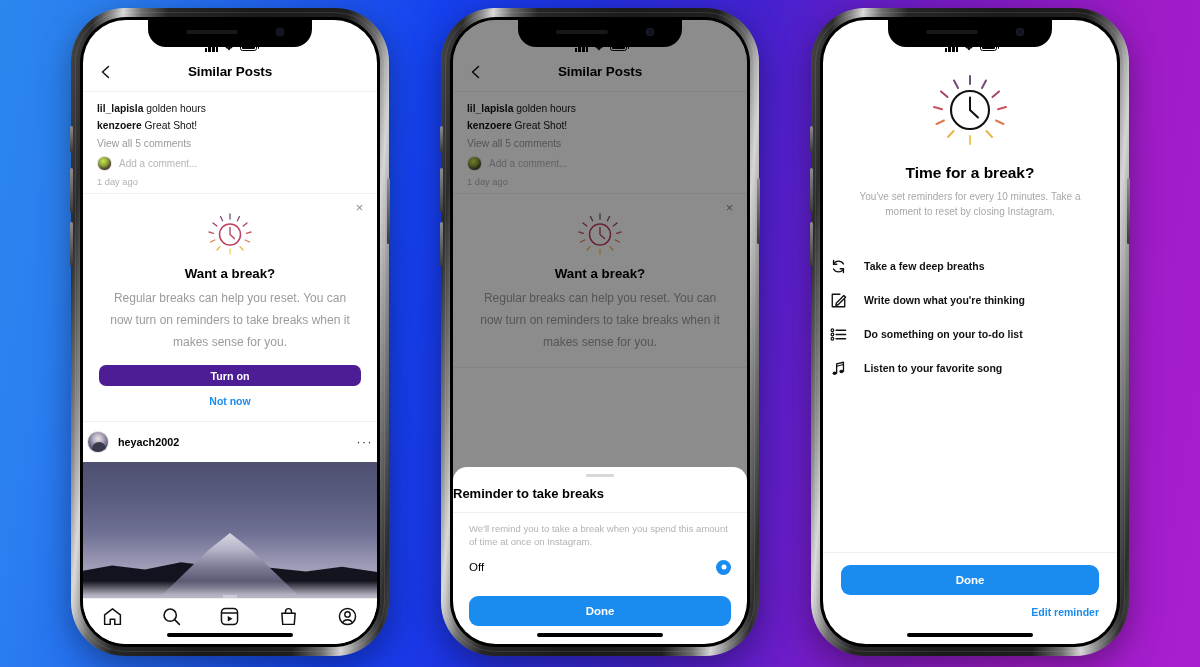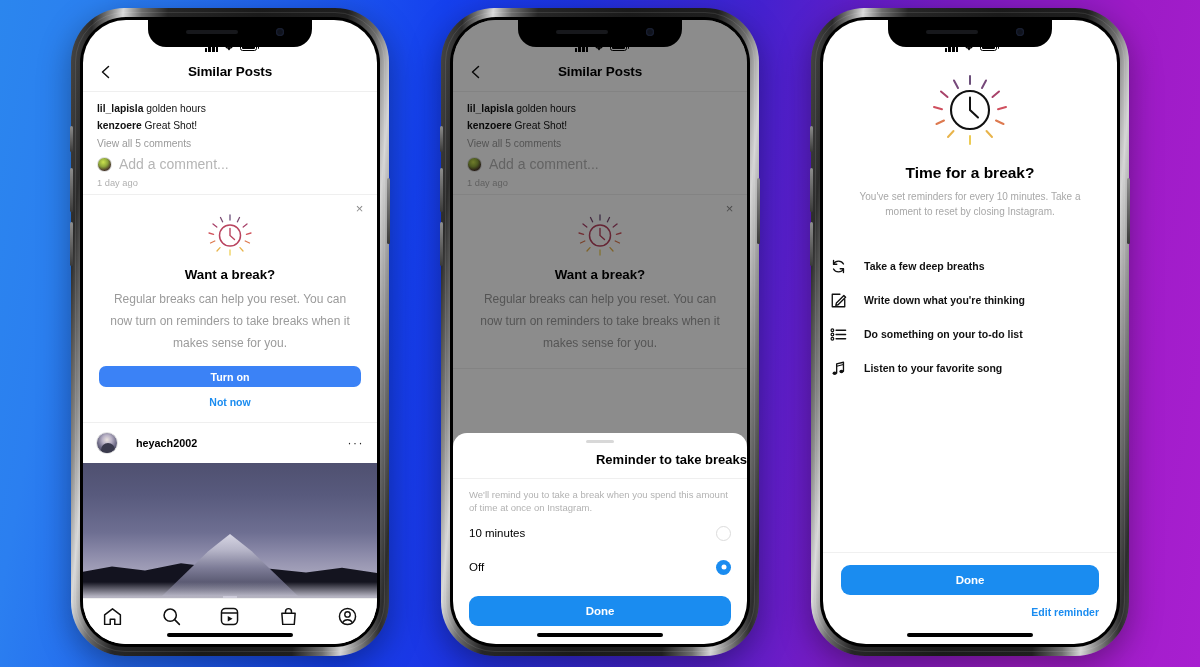--- a/index.html
+++ b/index.html
@@ -117,45 +117,45 @@
   .comments{ padding:8px 14px 6px; }
   .cm { font-size:10.3px; color:#111; line-height:17px; }
   .cm b { font-weight:700; }
   .cm-muted{ font-size:10.3px; color:#9a9a9a; line-height:17px; margin-top:1px; }
   .cm-row{ display:flex; align-items:center; gap:7px; margin-top:4px; }
   .avatar-sm{
     width:15px; height:15px; border-radius:50%;
     background: radial-gradient(circle at 40% 32%, #cbe24f 0%, #8ea63a 38%, #4b3a2a 70%, #2a2018 100%);
     border:.5px solid #ddd; flex:0 0 auto;
   }
-  .cm-place{ font-size:14px; color:#b5b5b5; }
+  .cm-place{ font-size:10px; color:#b5b5b5; }
   .cm-time{ font-size:9.3px; color:#b0b0b0; margin-top:6px; }
 
   
   .break-card{
     position:relative; border-top:1px solid #efefef; border-bottom:1px solid #efefef;
     padding:18px 16px 14px; text-align:center; background:#fff;
   }
   .close-x{
     position:absolute; right:12px; top:8px; width:11px; height:11px;
     color:#8b8b8b; font-size:13px; line-height:11px;
   }
   .clock-ill{ margin:0 auto 8px; display:block; }
   .break-title{ font-size:13.3px; font-weight:700; color:#000; margin-bottom:6px; }
   .break-body{ font-size:12px; color:#9b9b9b; line-height:22px; padding:0 8px; }
   .btn-blue{
-    margin-top:12px; height:21px; border-radius:7px; background:#3b82f6;
+    margin-top:12px; height:21px; border-radius:7px; background:#4c1d95;
     color:#fff; font-size:10.7px; font-weight:700;
     display:flex; align-items:center; justify-content:center;
   }
   .btn-link{ margin-top:9px; font-size:10.5px; font-weight:700; color:#1a8cf0; }
 
   
   .post-head{
-    display:flex; align-items:center; gap:18px; padding:9px 13px;
+    display:flex; align-items:center; gap:9px; padding:9px 4px;
   }
   .avatar-md{
     width:22px; height:22px; border-radius:50%;
     background: radial-gradient(circle at 50% 34%, #e9e2de 0%, #b9b2c6 28%, #6d6a86 58%, #2b2b3b 100%);
     border:.5px solid #e2e2e2; flex:0 0 auto; position:relative; overflow:hidden;
   }
   .avatar-md::after{
     content:""; position:absolute; left:4px; bottom:0; width:14px; height:10px;
     border-radius:7px 7px 0 0; background:#3a3a4d;
   }
@@ -198,21 +198,21 @@
   .dimmer{
     position:absolute; inset:0; background:rgba(0,0,0,.45); z-index:25;
   }
   .sheet{
     position:absolute; left:0; right:0; bottom:0; z-index:35;
     background:#fff; border-radius:14px 14px 43px 43px;
     padding-bottom:18px;
   }
   .grabber{ width:28px; height:3.5px; border-radius:3px; background:#d8d8d8;
             margin:7px auto 0; }
-  .sheet-title{ text-align:right; font-size:13px; font-weight:700; color:#000;
+  .sheet-title{ text-align:left; font-size:13px; font-weight:700; color:#000;
                 padding:9px 0 11px; border-bottom:1px solid #efefef; }
   .sheet-desc{ font-size:9.5px; color:#b2b2b2; line-height:13px; padding:9px 16px 2px; }
   .opt{
     display:flex; align-items:center; justify-content:space-between;
     padding:0 16px; height:34px;
   }
   .opt-label{ font-size:11.5px; color:#000; }
   .radio{ width:15px; height:15px; border-radius:50%; border:1.4px solid #dcdcdc; }
   .radio.on{ border:none; background:#1a8cf0; position:relative; }
   .radio.on::after{ content:""; position:absolute; left:50%; top:50%;
@@ -443,24 +443,20 @@
         </div>
 
         <div class="dimmer"></div>
 
         <div class="sheet">
           <div class="grabber"></div>
           <div class="sheet-title">Reminder to take breaks</div>
           <div class="sheet-desc">We'll remind you to take a break when you spend this amount of time at once on Instagram.</div>
 
           <div class="opt">
-            <span class="opt-label">10 minutes</span>
-            <span class="radio"></span>
-          </div>
-          <div class="opt">
             <span class="opt-label">Off</span>
             <span class="radio on"></span>
           </div>
 
           <div class="sheet-cta">Done</div>
         </div>
         <div class="home-ind"></div>
 
       </div>
     </div>

